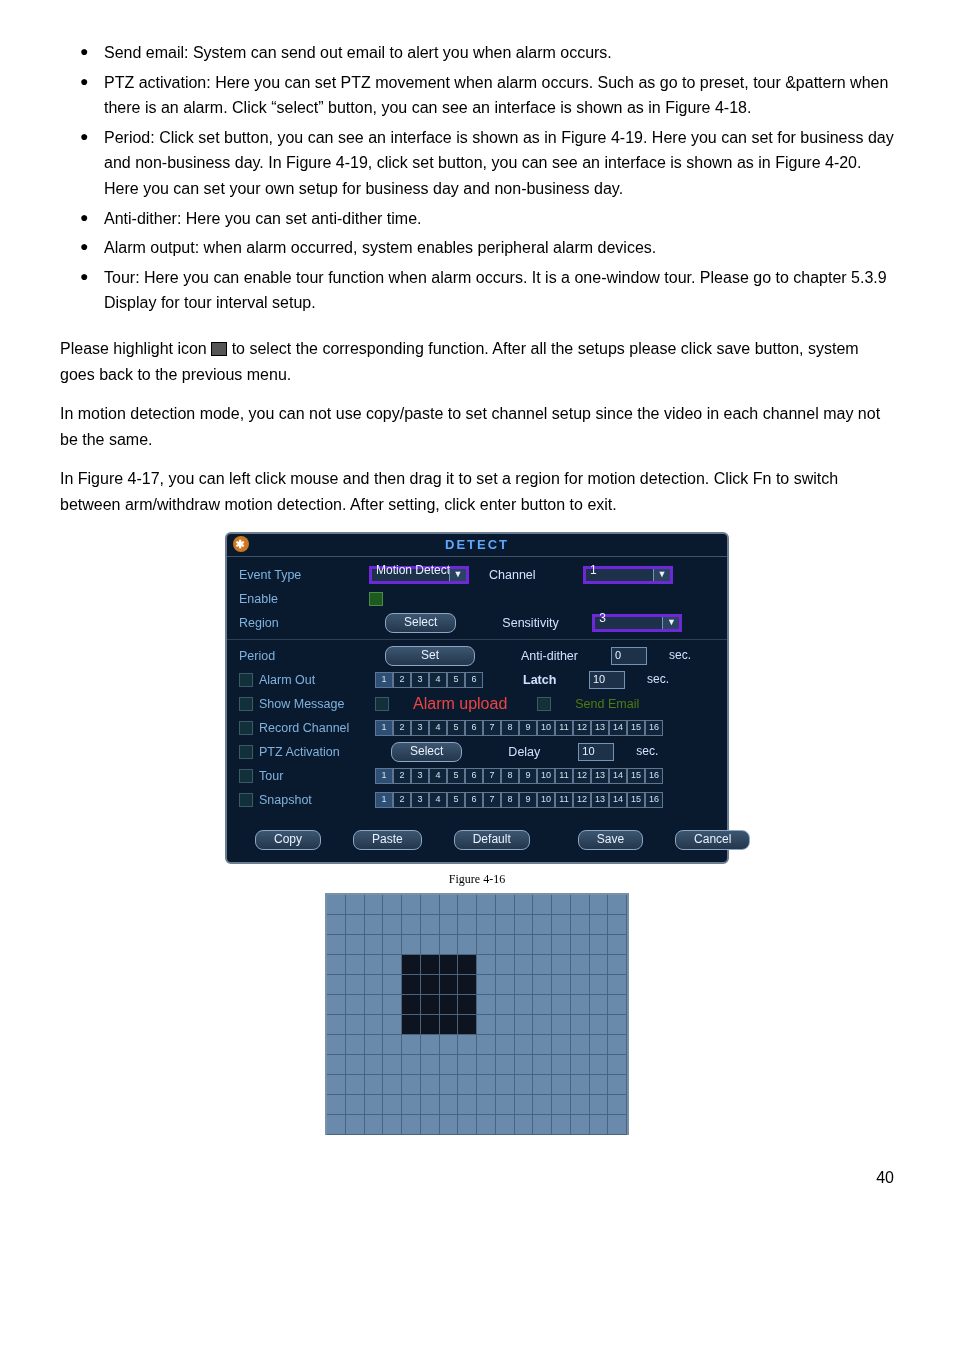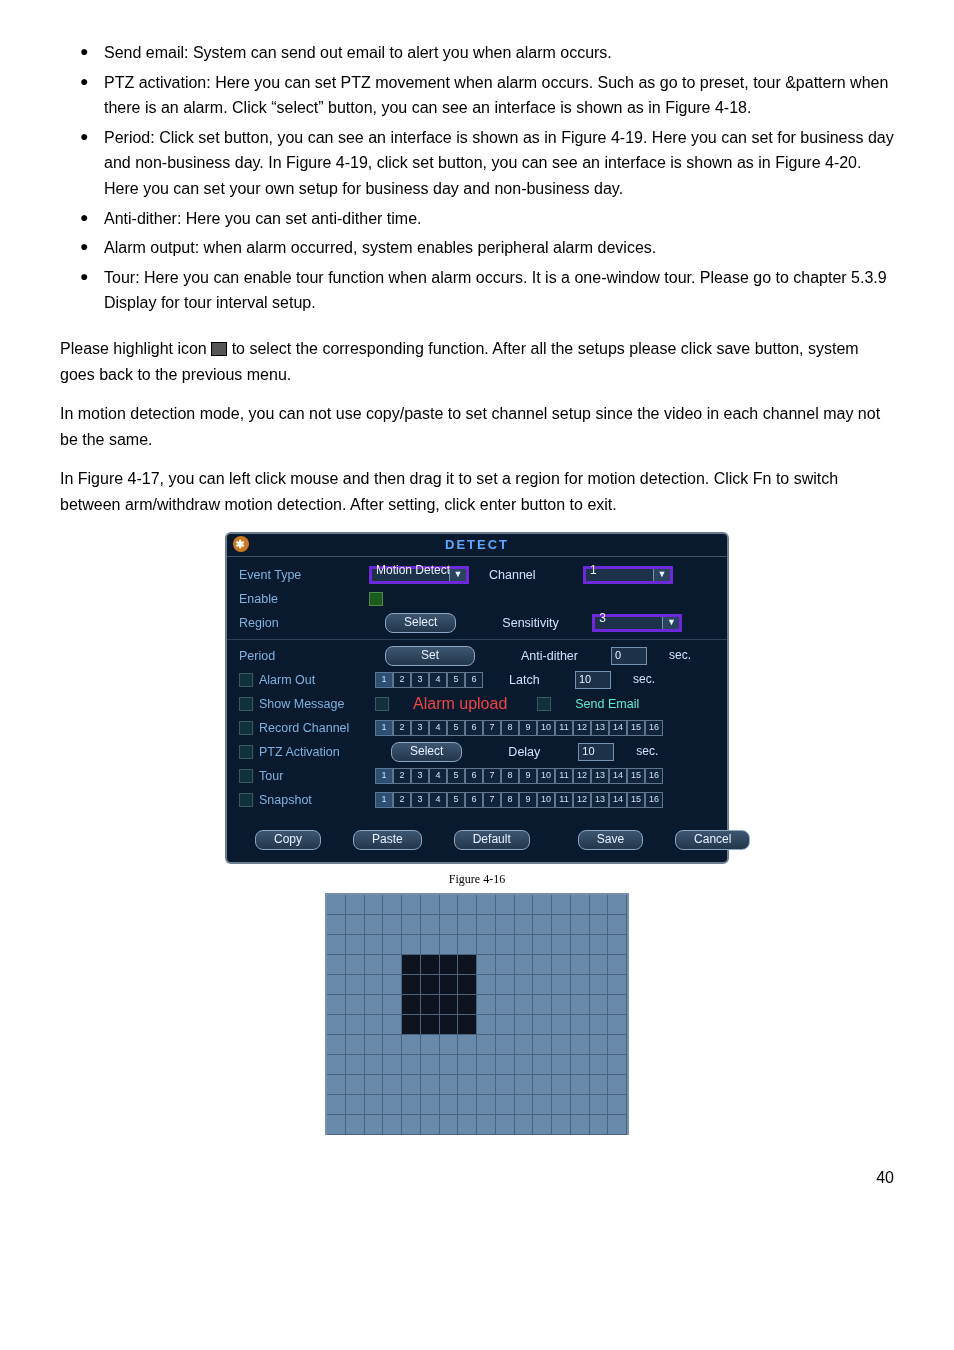--- a/index.html
+++ b/index.html
@@ -255,34 +255,34 @@
           <span class="txt">Alarm Out</span>
         </span>
       <span class="channels">
         <span class="chcell first">1</span>
         <span class="chcell">2</span>
         <span class="chcell">3</span>
         <span class="chcell">4</span>
         <span class="chcell">5</span>
         <span class="chcell">6</span>
       </span>
-      <span class="clbl" style="width:46px; margin-left:6px;">Latch</span>
+      <span class="clbl" style="width:46px; margin-left:20px;font-weight:bold;">Latch</span>
       <span class="numbox">10</span>
       <span class="sec">sec.</span>
     </div>
 
     <div class="row">
       <span class="leftcheck">
           <span class="chk dark"></span>
           <span class="txt">Show Message</span>
         </span>
       <span class="chk dark"></span>
       <span class="txt" style="color:#ef4444;font-size:16px;">Alarm upload</span>
       <span class="chk dark" style="margin-left:10px;"></span>
-      <span class="txt" style="color:#5eead4;font-size:12.5px;">Send Email</span>
+      <span class="txt" style="color:#4d7c0f;font-size:12.5px;">Send Email</span>
     </div>
 
     <div class="row">
       <span class="leftcheck">
           <span class="chk dark"></span>
           <span class="txt">Record Channel</span>
         </span>
       <span id="rec-ch" class="channels">
           <span class="chcell first">1</span>
           <span class="chcell">2</span>

